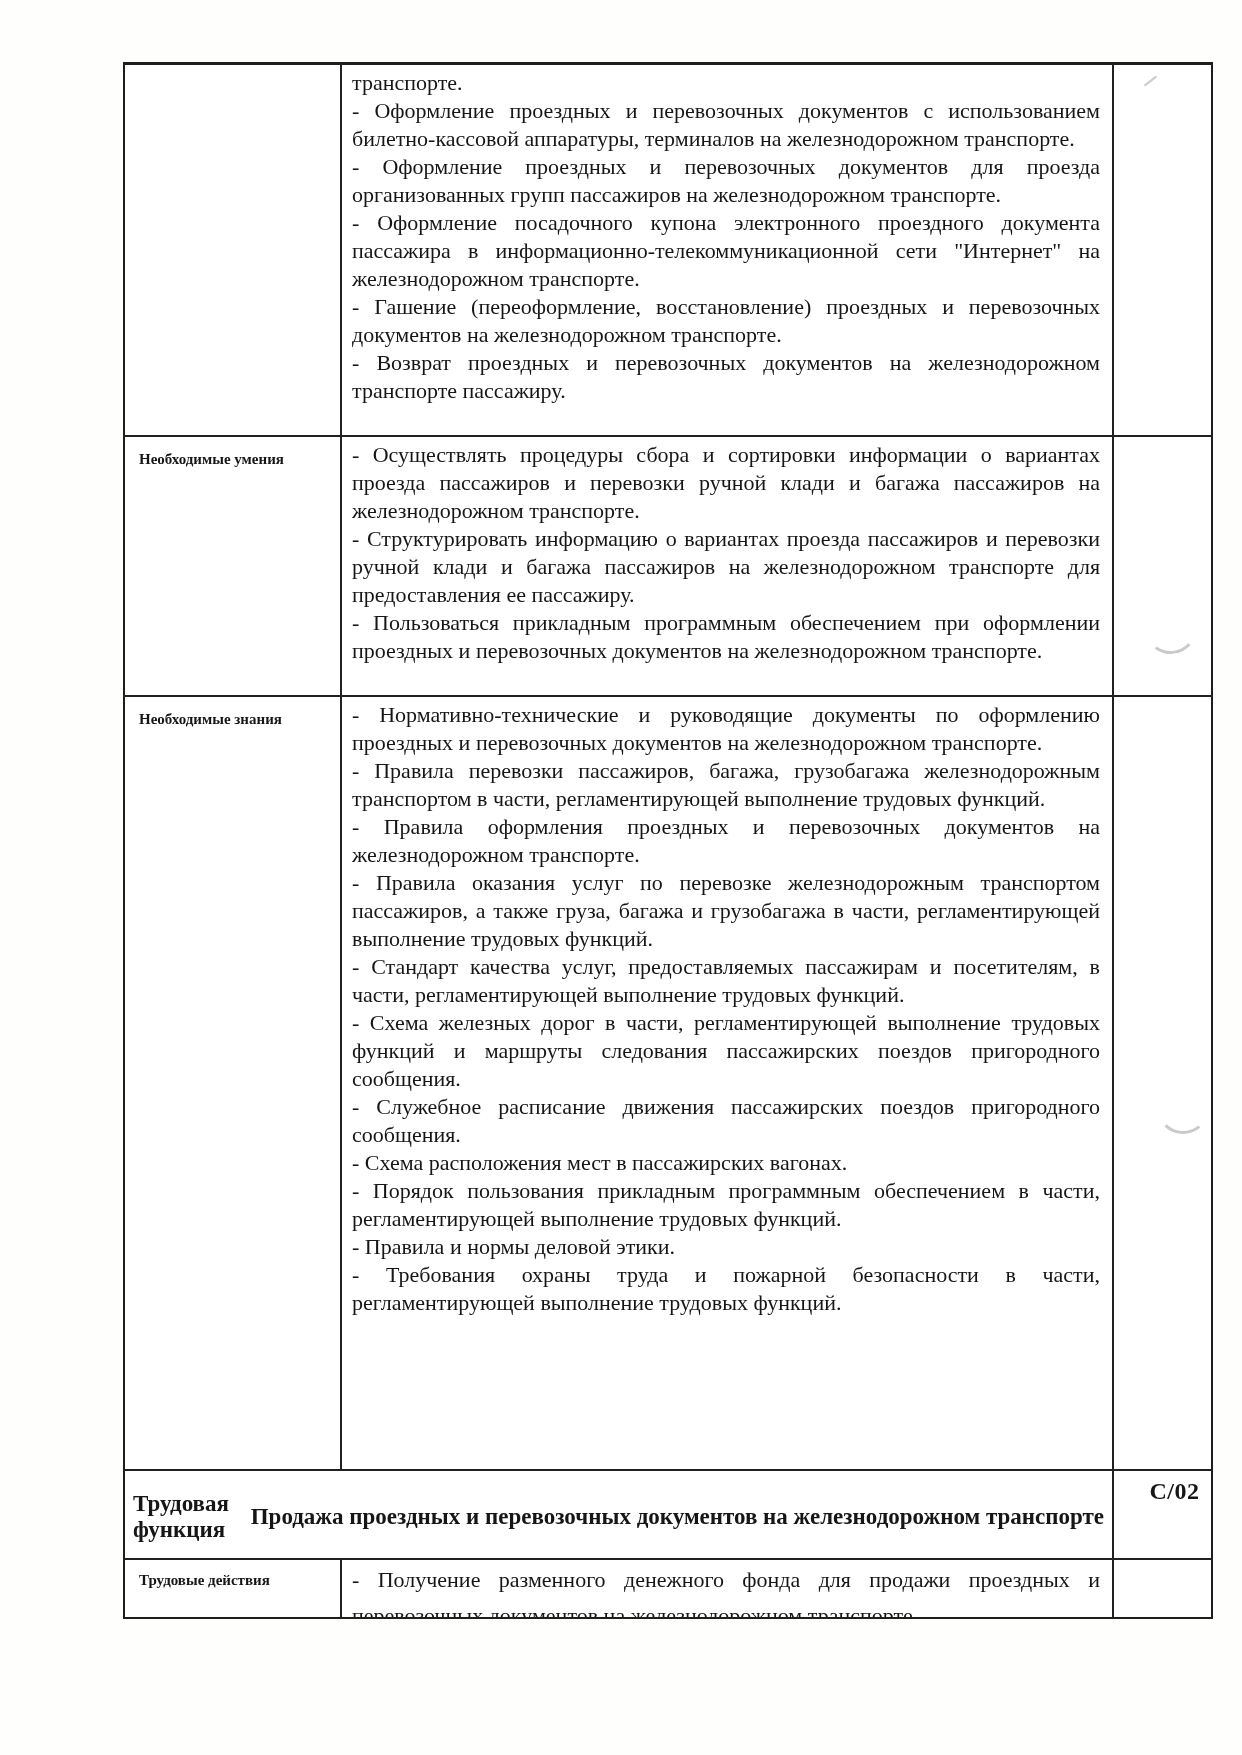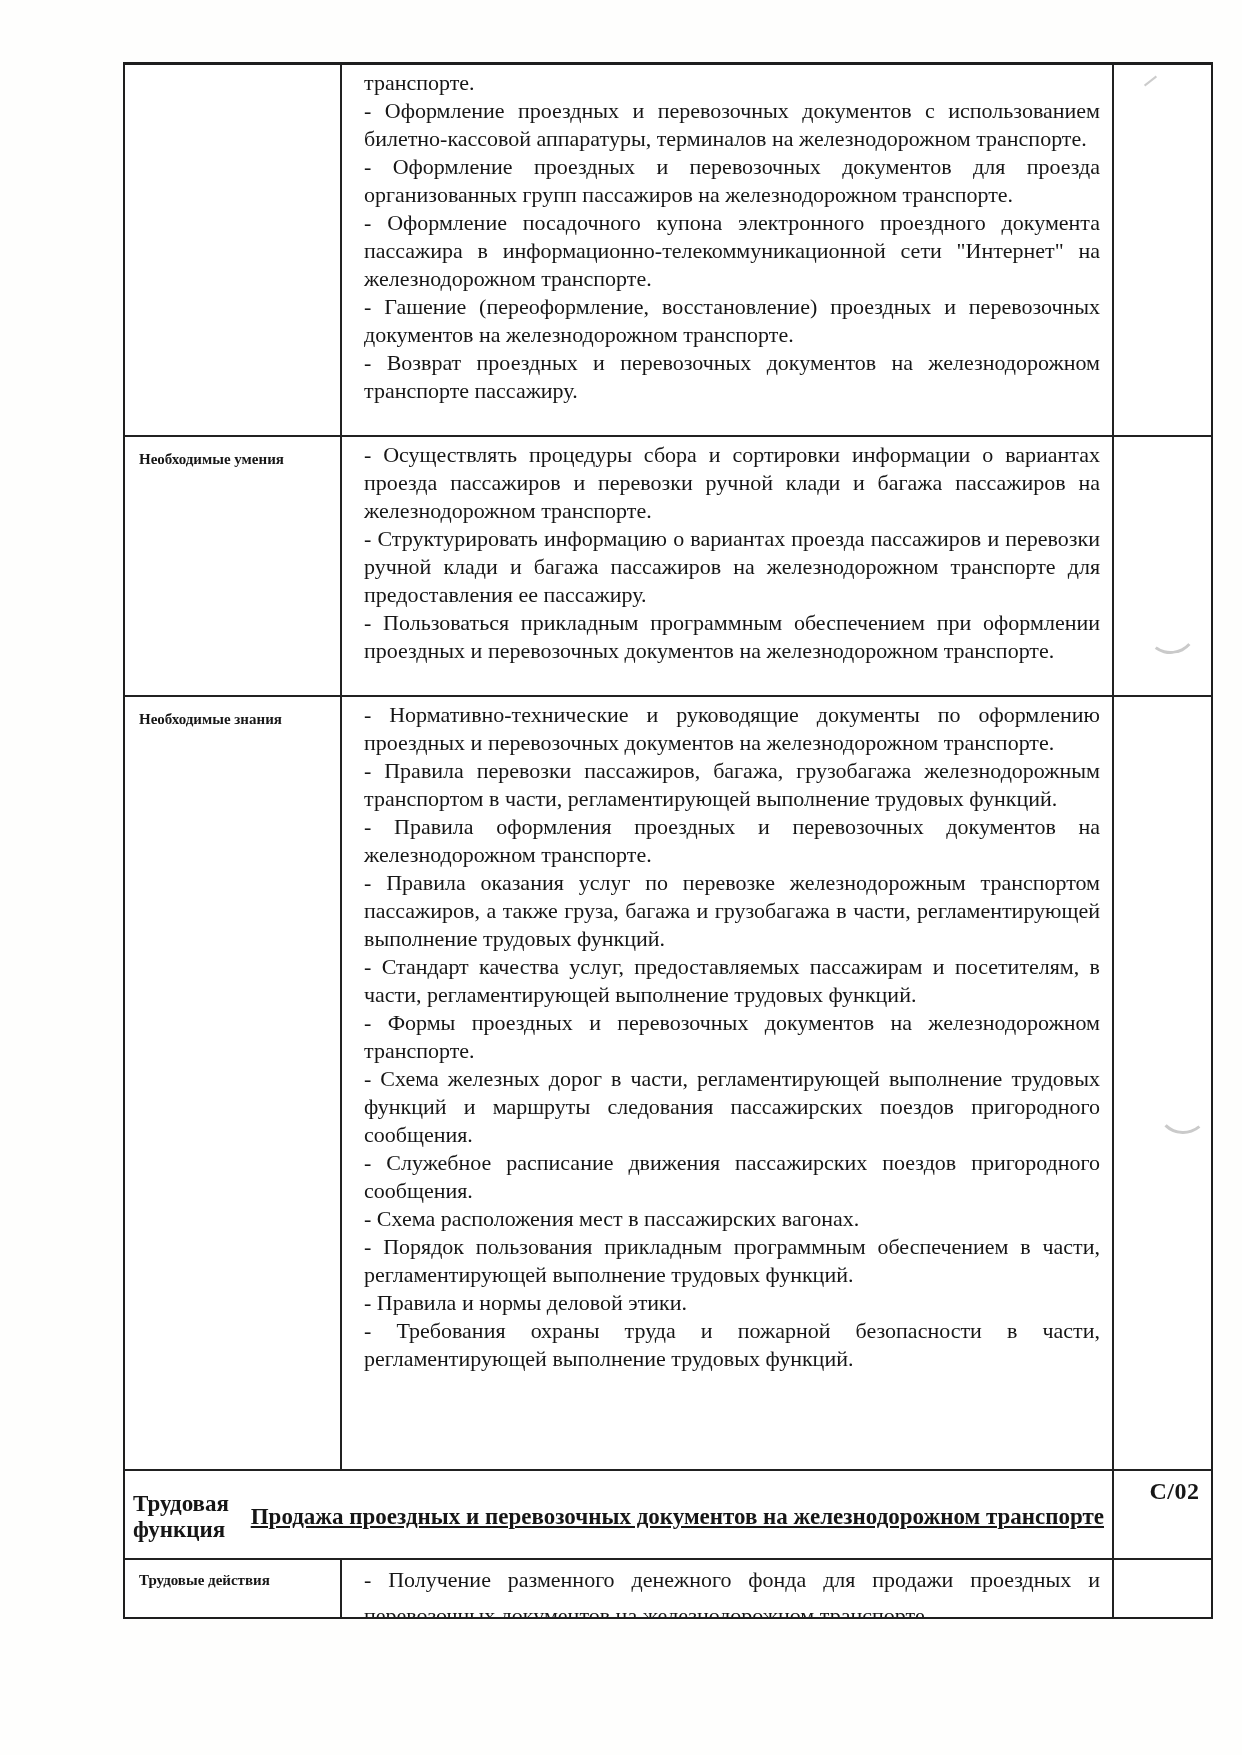--- a/index.html
+++ b/index.html
@@ -33,21 +33,21 @@
   }
   .no-r { border-right: none; padding-left: 24px; }
   .no-b { border-bottom: none; }
   .label-cell {
     padding: 8px 6px 0 14px;
     font-weight: bold;
     font-size: 15px;
     line-height: 29px;
   }
   .content-cell {
-    padding: 4px 12px 0 22px;
+    padding: 4px 12px 0 10px;
     font-size: 22px;
     line-height: 28px;
   }
   .content-cell p {
     margin: 0;
     text-align: justify;
   }
   .tight { line-height: 36px; padding-top: 2px; }
   .function-cell {
     grid-column: 1 / span 2;
@@ -57,21 +57,20 @@
     padding: 5px 8px 1px 8px;
   }
   .function-title {
     font-weight: bold;
     font-size: 23px;
   }
   .function-subtitle {
     font-weight: bold;
     font-size: 23px;
     white-space: nowrap;
-    text-decoration: underline;
   }
   .code-cell {
     text-align: center;
     padding-top: 7px;
     font-weight: bold;
     font-size: 24px;
     letter-spacing: 0.5px;
   }
   
   .crescent {
@@ -121,21 +120,20 @@
     </div>
     <div class="c no-r"></div>
 
     <div class="c label-cell">Необходимые знания</div>
     <div class="c content-cell">
       <p>- Нормативно-технические и руководящие документы по оформлению проездных и перевозочных документов на железнодорожном транспорте.</p>
       <p>- Правила перевозки пассажиров, багажа, грузобагажа железнодорожным транспортом в части, регламентирующей выполнение трудовых функций.</p>
       <p>- Правила оформления проездных и перевозочных документов на железнодорожном транспорте.</p>
       <p>- Правила оказания услуг по перевозке железнодорожным транспортом пассажиров, а также груза, багажа и грузобагажа в части, регламентирующей выполнение трудовых функций.</p>
       <p>- Стандарт качества услуг, предоставляемых пассажирам и посетителям, в части, регламентирующей выполнение трудовых функций.</p>
-      <p>- Формы проездных и перевозочных документов на железнодорожном транспорте.</p>
       <p>- Схема железных дорог в части, регламентирующей выполнение трудовых функций и маршруты следования пассажирских поездов пригородного сообщения.</p>
       <p>- Служебное расписание движения пассажирских поездов пригородного сообщения.</p>
       <p>- Схема расположения мест в пассажирских вагонах.</p>
       <p>- Порядок пользования прикладным программным обеспечением в части, регламентирующей выполнение трудовых функций.</p>
       <p>- Правила и нормы деловой этики.</p>
       <p>- Требования охраны труда и пожарной безопасности в части, регламентирующей выполнение трудовых функций.</p>
     </div>
     <div class="c no-r"></div>
 
     <div class="c function-cell">

